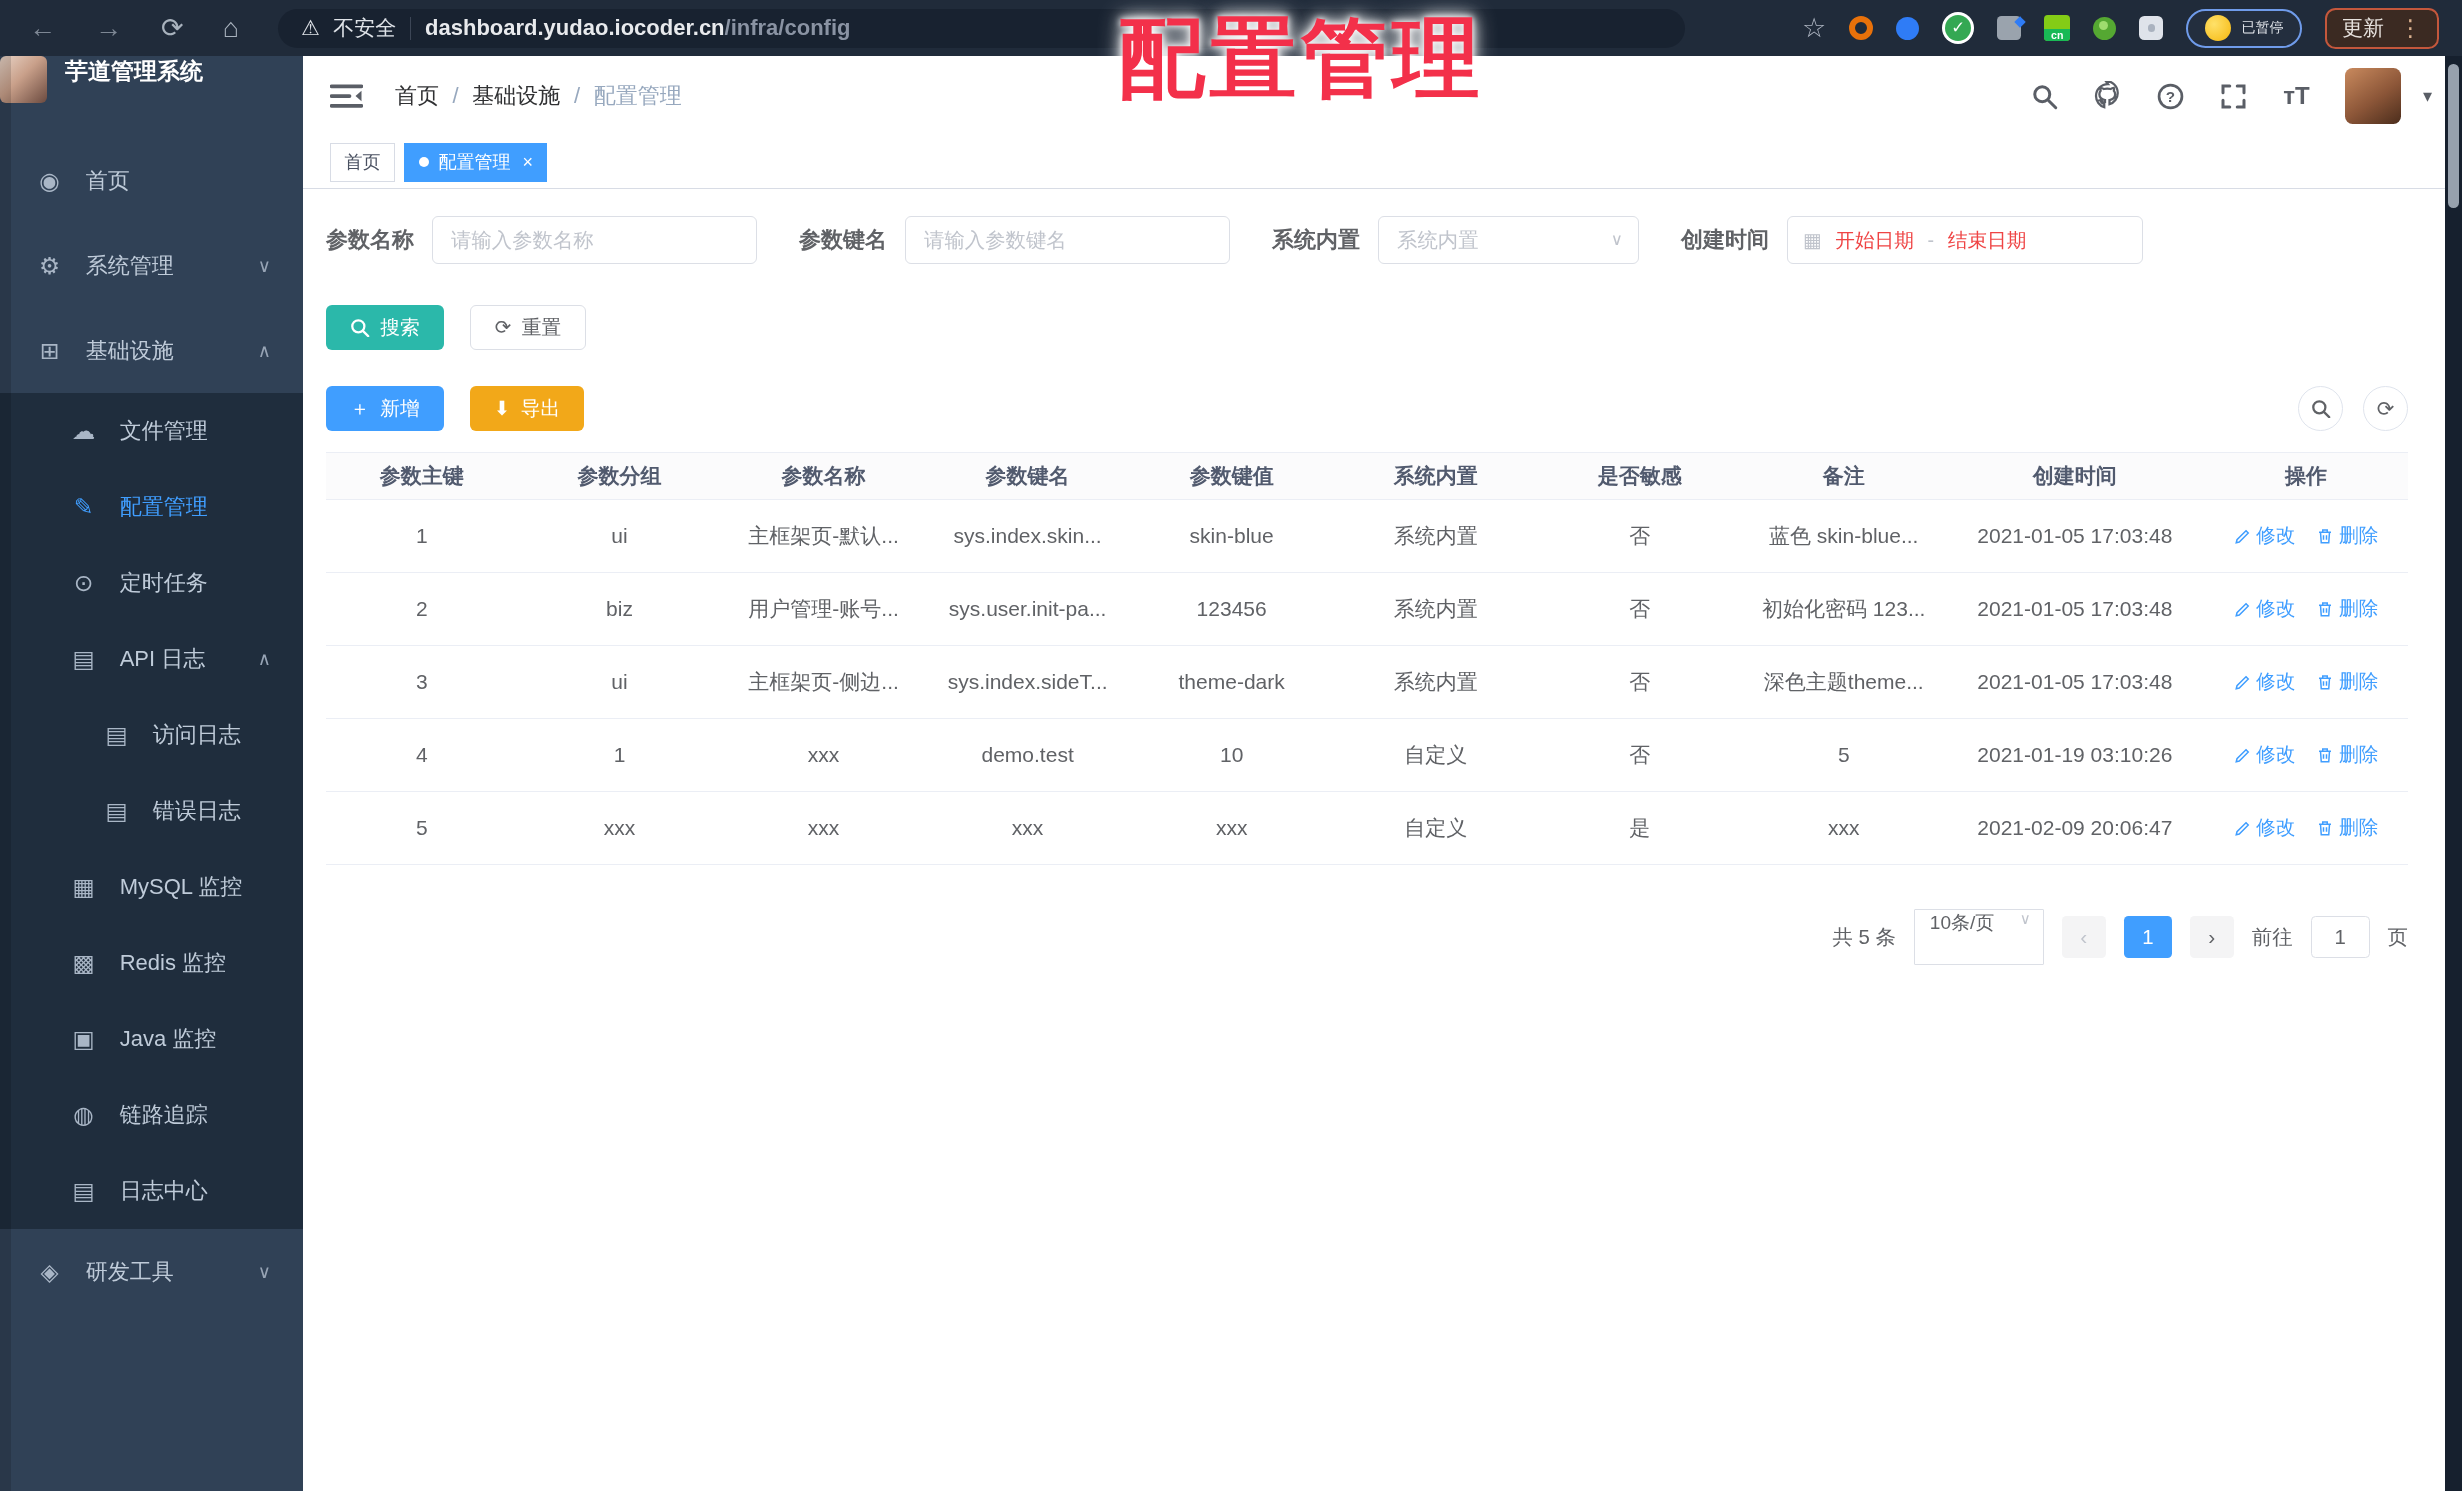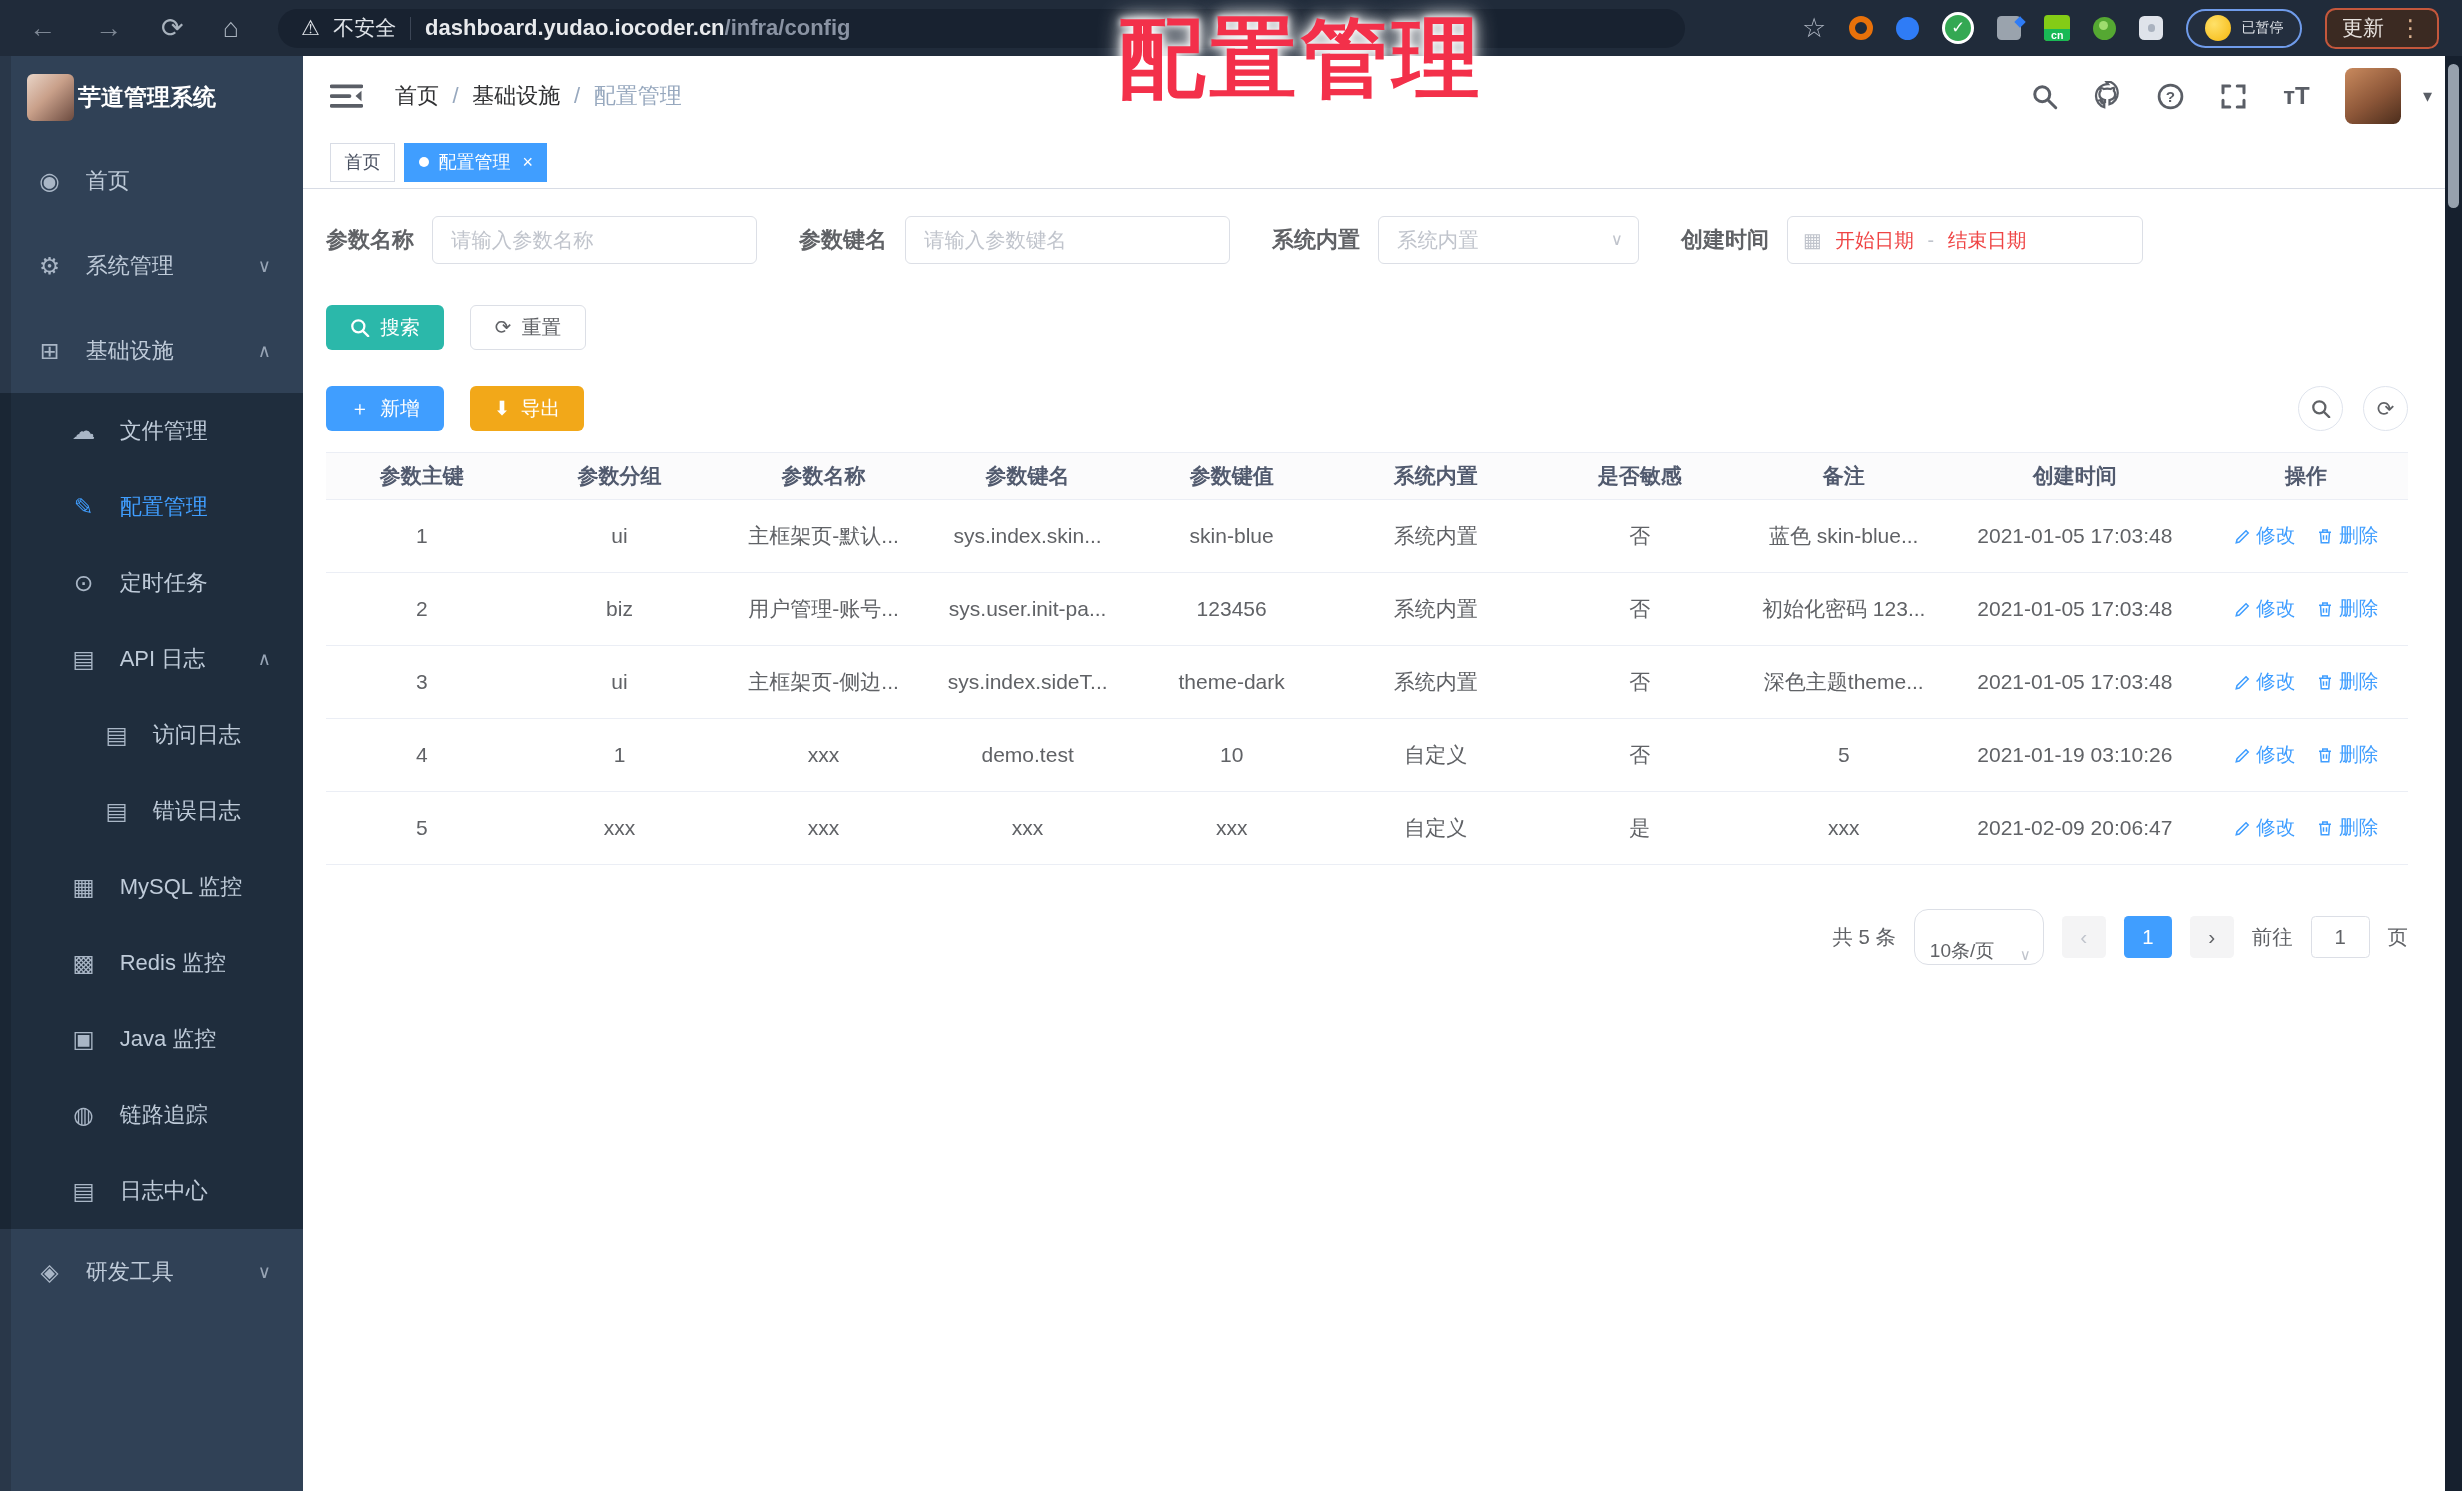--- a/index.html
+++ b/index.html
@@ -36,21 +36,21 @@
   .paused-pill span { color:#dfe3e8; font-size:14px; }
   .update-chip { height:41px; border:2.3px solid #c4573c; border-radius:10.6px; background:#3b2a22; display:flex; align-items:center; gap:15px; padding:0 15px; }
   .update-chip .lbl { color:#e6e1dd; font-size:21px; }
   .update-chip .dots { color:#d9b08e; font-size:23px; }
 
   
   .app { display:flex; height:1435px; }
 
   .sidebar { width:303px; background:#304156; flex:none; position:relative; }
   .sidebar::before { content:""; position:absolute; left:0; top:0; bottom:0; width:10.6px; background:rgba(0,0,0,.14); }
-  .logo-row { height:82px; display:flex; align-items:center; padding-left:27px; gap:4px; }
+  .logo-row { height:82px; display:flex; align-items:flex-start; gap:18px; }
   .logo-img { width:47px; height:47px; border-radius:6px; background:linear-gradient(135deg,#e9d5c8 0%,#c9a08a 45%,#6b4a3f 100%); flex:none; }
   .logo-title { color:#fff; font-size:23px; font-weight:bold; }
   .menu-item { display:flex; align-items:center; color:#bfcbd9; font-size:22px; cursor:pointer; }
   .menu-item .mi-icon { font-size:23.5px; width:33px; text-align:center; margin-right:19.7px; flex:none; color:#a9b6c6; }
   .menu-item.lvl1 { height:85px; padding-left:33px; background:#304156; }
   .menu-item.lvl2 { height:76px; padding-left:67px; background:#1f2d3d; }
   .menu-item.lvl3 { height:76px; padding-left:100px; background:#1f2d3d; }
   .menu-item.active { color:#409eff; }
   .menu-item.active .mi-icon { color:#409eff; }
   .menu-item .chev { margin-left:auto; margin-right:32px; font-size:18px; color:#97a4b5; }
@@ -106,21 +106,21 @@
 
   
   table.grid { width:100%; border-collapse:collapse; margin-top:21px; table-layout:fixed; }
   .grid th { height:47px; font-size:21px; color:#515a6e; font-weight:bold; background:#fbfbfc; border-top:1.5px solid #ebeef5; border-bottom:1.5px solid #ebeef5; text-align:center; }
   .grid td { height:73px; font-size:21px; color:#606266; text-align:center; border-bottom:1.5px solid #ebeef5; white-space:nowrap; overflow:hidden; }
   .op-link { color:#409eff; font-size:19.7px; cursor:pointer; display:inline-flex; align-items:center; gap:4.5px; }
   .op-link + .op-link { margin-left:21px; }
 
   
   .pagination { margin-top:44px; display:flex; align-items:center; justify-content:flex-end; gap:18px; font-size:20.4px; color:#606266; }
-  .psel { width:130px; height:56px; border:1.5px solid #dcdfe6; border-radius:14px; display:flex; align-items:flex-end; padding:0 12px 0 15px; cursor:pointer; }
+  .psel { width:130px; height:56px; border:1.5px solid #dcdfe6; border-radius:1px; display:flex; align-items:flex-start; padding:0 12px 0 15px; cursor:pointer; }
   .psel span.v { flex:1; font-size:19px; color:#606266; }
   .psel .sel-chev { color:#c0c4cc; font-size:15px; }
   .pg-btn { width:44px; height:42px; border-radius:4.5px; background:#f4f4f5; display:flex; align-items:center; justify-content:center; font-size:21px; cursor:pointer; }
   .pg-prev { color:#c0c4cc; }
   .pg-next { color:#606266; }
   .pg-page { width:48px; height:42px; border-radius:4.5px; background:#409eff; color:#fff; display:flex; align-items:center; justify-content:center; font-size:20.4px; cursor:pointer; }
   .goto-input { width:59px; height:42px; border:1.5px solid #dcdfe6; border-radius:4.5px; text-align:center; font-size:20.4px; color:#606266; outline:none; font-family:inherit; }
 
   
   .red-overlay { position:absolute; left:1118px; top:0px; font-size:87px; font-weight:800; letter-spacing:4.5px; color:#f3304a; z-index:50;

